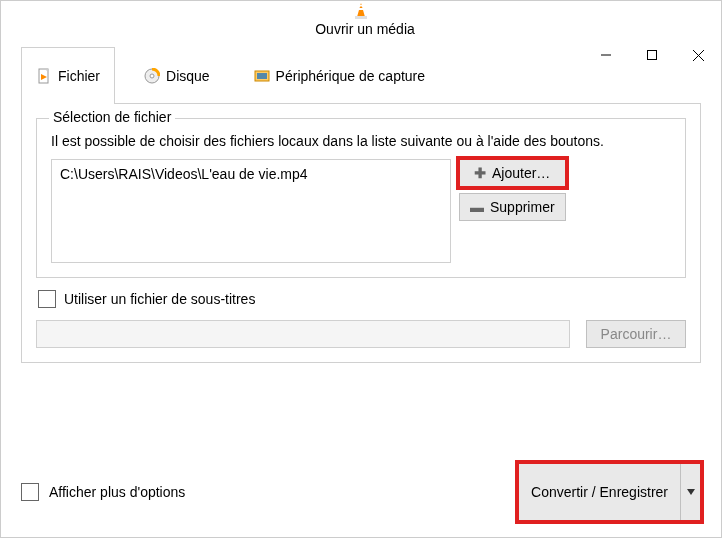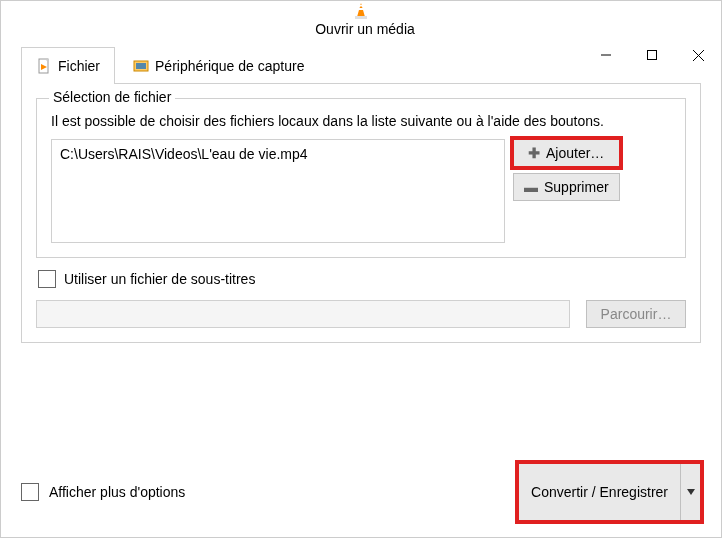--- a/index.html
+++ b/index.html
@@ -32,22 +32,22 @@
       color: #333; font-size: 14px;
     }
     
     .tabs {
       display: flex;
       padding: 10px 20px 0 20px;
       border-bottom: none;
     }
     .tab {
       display: flex; align-items: center;
-      padding: 10px 14px;
-      margin-right: 3px;
+      padding: 20px 14px;
+      margin-right: 14px;
       border: 1px solid transparent;
       border-bottom: none;
       font-size: 14px;
       color: #000;
       position: relative;
       background: #fff;
     }
     .tab.active {
       border-color: #d0d0d0;
       z-index: 2;
@@ -75,21 +75,21 @@
       background: #fff;
       padding: 0 4px;
       font-size: 14px;
     }
     .hint { font-size: 14px; margin-bottom: 10px; }
     .filelist {
       border: 1px solid #d0d0d0;
       height: 104px;
       padding: 6px 8px;
       font-size: 14px;
-      width: 454px;
+      width: 400px;
       display: inline-block;
       vertical-align: top;
       background: #fff;
     }
     .sidebtns {
       display: inline-flex;
       flex-direction: column;
       gap: 6px;
       margin-left: 8px;
       vertical-align: top;
@@ -180,20 +180,28 @@
 </div>
 
 <div class="tabs">
   <div class="tab active">
     <span class="tab-icon"><svg viewBox="0 0 16 16">
           <rect x="3" y="1" width="9" height="14" fill="#fff" stroke="#999"></rect>
           <polygon points="12,1 12,4 9,1" fill="#ccc"></polygon>
           <polygon points="5,6 5,12 11,9" fill="#ff8c00"></polygon>
         </svg></span>
     <span>Fichier</span>
+  </div>
+  <div class="tab">
+    <span class="tab-icon"><svg viewBox="0 0 16 16">
+          <circle cx="8" cy="8" r="7" fill="#eee" stroke="#999"></circle>
+          <circle cx="8" cy="8" r="2" fill="#fff" stroke="#999"></circle>
+          <path d="M8 1 A7 7 0 0 1 15 8" fill="none" stroke="#ffa500" stroke-width="3"></path>
+        </svg></span>
+    <span>Disque</span>
   </div>
   <div class="tab">
     <span class="tab-icon"><svg viewBox="0 0 16 16">
           <rect x="1" y="3" width="14" height="10" fill="#fc6" stroke="#c80"></rect>
           <rect x="3" y="5" width="10" height="6" fill="#58a"></rect>
         </svg></span>
     <span>Périphérique de capture</span>
   </div>
 </div>
 

